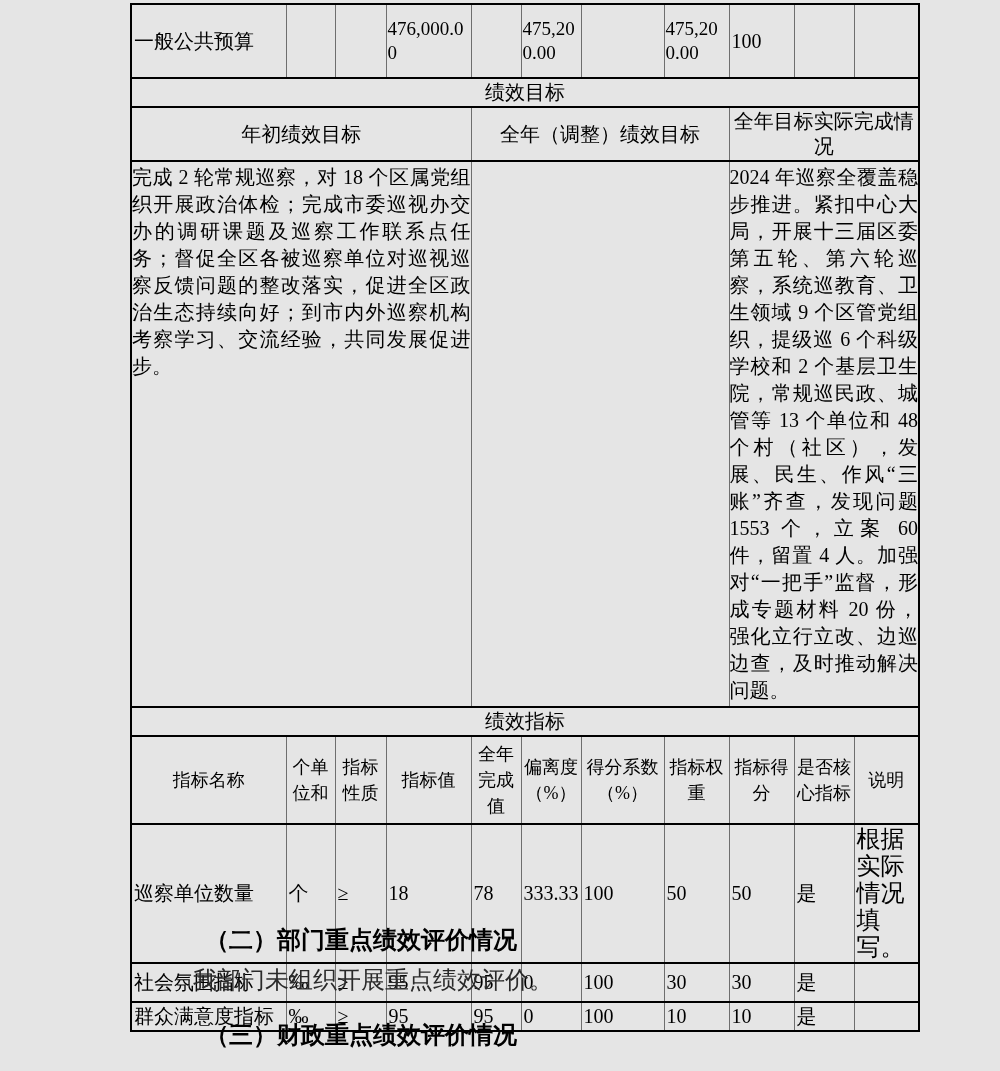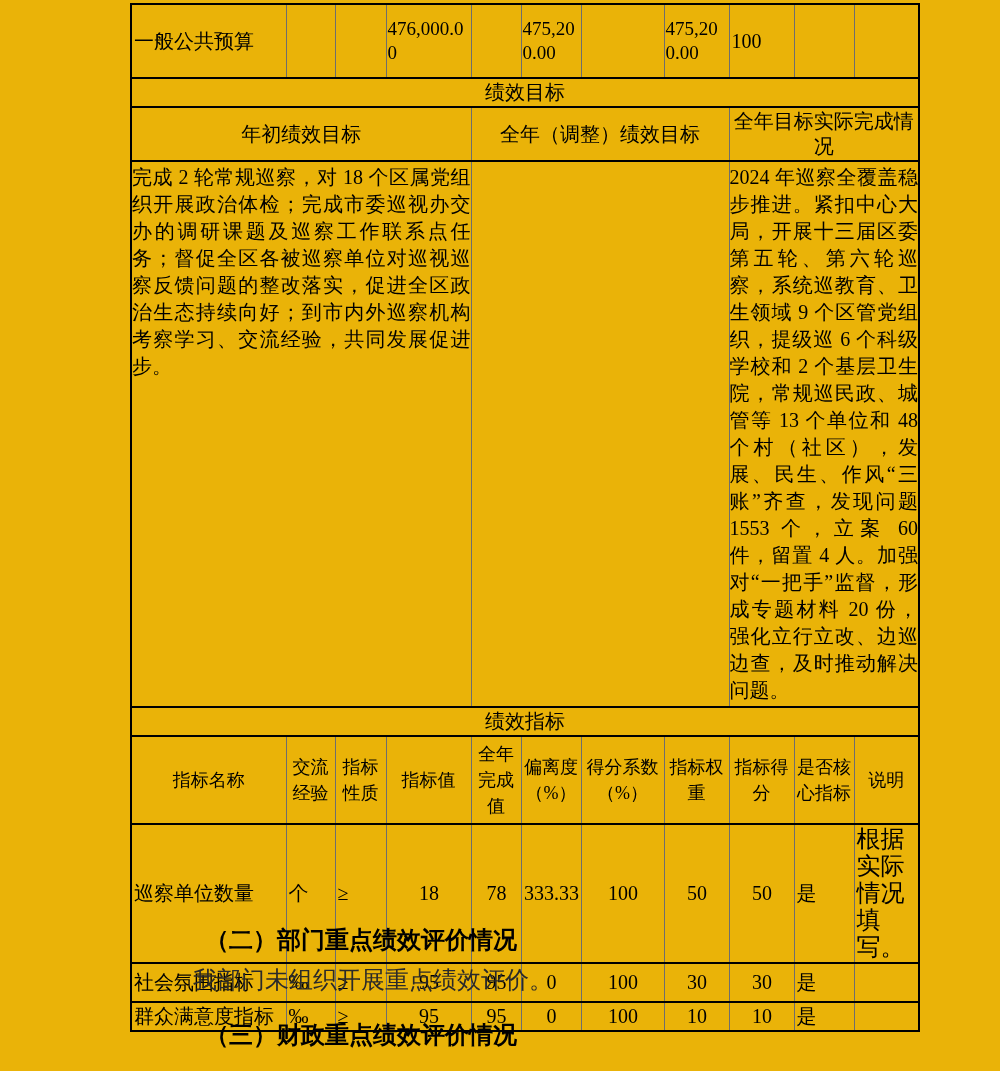--- a/index.html
+++ b/index.html
@@ -1,20 +1,20 @@
 <!DOCTYPE html>
 <html><head>
 <meta charset="utf-8">
 <style>
   html,body { margin:0; padding:0; }
   body {
     width:1000px; height:1071px; background:#ffffff;
     font-family:"Liberation Serif", serif; color:#000;
   }
-  .page { position:relative; width:1000px; height:1071px; background:#eab308; overflow:hidden; }
+  .page { position:relative; width:1000px; height:1071px; background:#e5e5e5; overflow:hidden; }
 
   table.main {
     position:absolute; left:130px; top:3px; width:788px;
     border-collapse:collapse; table-layout:fixed;
     border:2px solid #000;
   }
   td {
     border-left:1px solid #6e6e6e; border-right:1px solid #6e6e6e;
     border-top:2px solid #000; border-bottom:2px solid #000;
     padding:1px 2px; font-size:20px; vertical-align:middle;
@@ -24,21 +24,21 @@
   tr.r-sec      { height:29px; }
   tr.r-ghead    { height:31px; }
   tr.r-gbody    { height:494px; }
   tr.r-sec2     { height:26px; }
   tr.r-ihead    { height:88px; }
   tr.r-data1    { height:85px; }
   tr.r-data2    { height:39px; }
   tr.r-data3    { height:22px; }
 
   .c-left   { text-align:left; }
-  .c-num    { text-align:center; padding-right:1px; }
+  .c-num    { text-align:left; padding-right:1px; }
   .money    { text-align:left; font-size:19px; padding:12px 1px; word-break:break-all; line-height:24px; }
   .sec-title{ text-align:center; font-size:20px;border-radius:9px; }
   .ghead    { text-align:center; font-size:20px; }
   .goal-cell{
     vertical-align:top; text-align:justify; text-justify:inter-character;
     font-size:20px; line-height:27px; padding:2px 0;
   }
   .ihead-cell { text-align:center; font-size:18px; line-height:26px; padding:1px 2px; }
   .note-cell  { font-size:24px; line-height:27px; padding:1px 2px; text-align:left; vertical-align:middle; }
 
@@ -97,21 +97,21 @@
       <td colspan="4" class="goal-cell"></td>
       <td colspan="3" class="goal-cell">2024 年巡察全覆盖稳步推进。紧扣中心大局，开展十三届区委第五轮、第六轮巡察，系统巡教育、卫生领域 9 个区管党组织，提级巡 6 个科级学校和 2 个基层卫生院，常规巡民政、城管等 13 个单位和 48 个村（社区），发展、民生、作风“三账”齐查，发现问题 1553 个，立案 60 件，留置 4 人。加强对“一把手”监督，形成专题材料 20 份，强化立行立改、边巡边查，及时推动解决问题。</td>
     </tr>
 
     <tr class="r-sec2">
       <td colspan="11" class="sec-title">绩效指标</td>
     </tr>
 
     <tr class="r-ihead">
       <td class="ihead-cell">指标名称</td>
-      <td class="ihead-cell">交流经验</td>
+      <td class="ihead-cell">个单位和</td>
       <td class="ihead-cell">指标性质</td>
       <td class="ihead-cell">指标值</td>
       <td class="ihead-cell">全年完成值</td>
       <td class="ihead-cell">偏离度（%）</td>
       <td class="ihead-cell">得分系数（%）</td>
       <td class="ihead-cell">指标权重</td>
       <td class="ihead-cell">指标得分</td>
       <td class="ihead-cell">是否核心指标</td>
       <td class="ihead-cell">说明</td>
     </tr>

